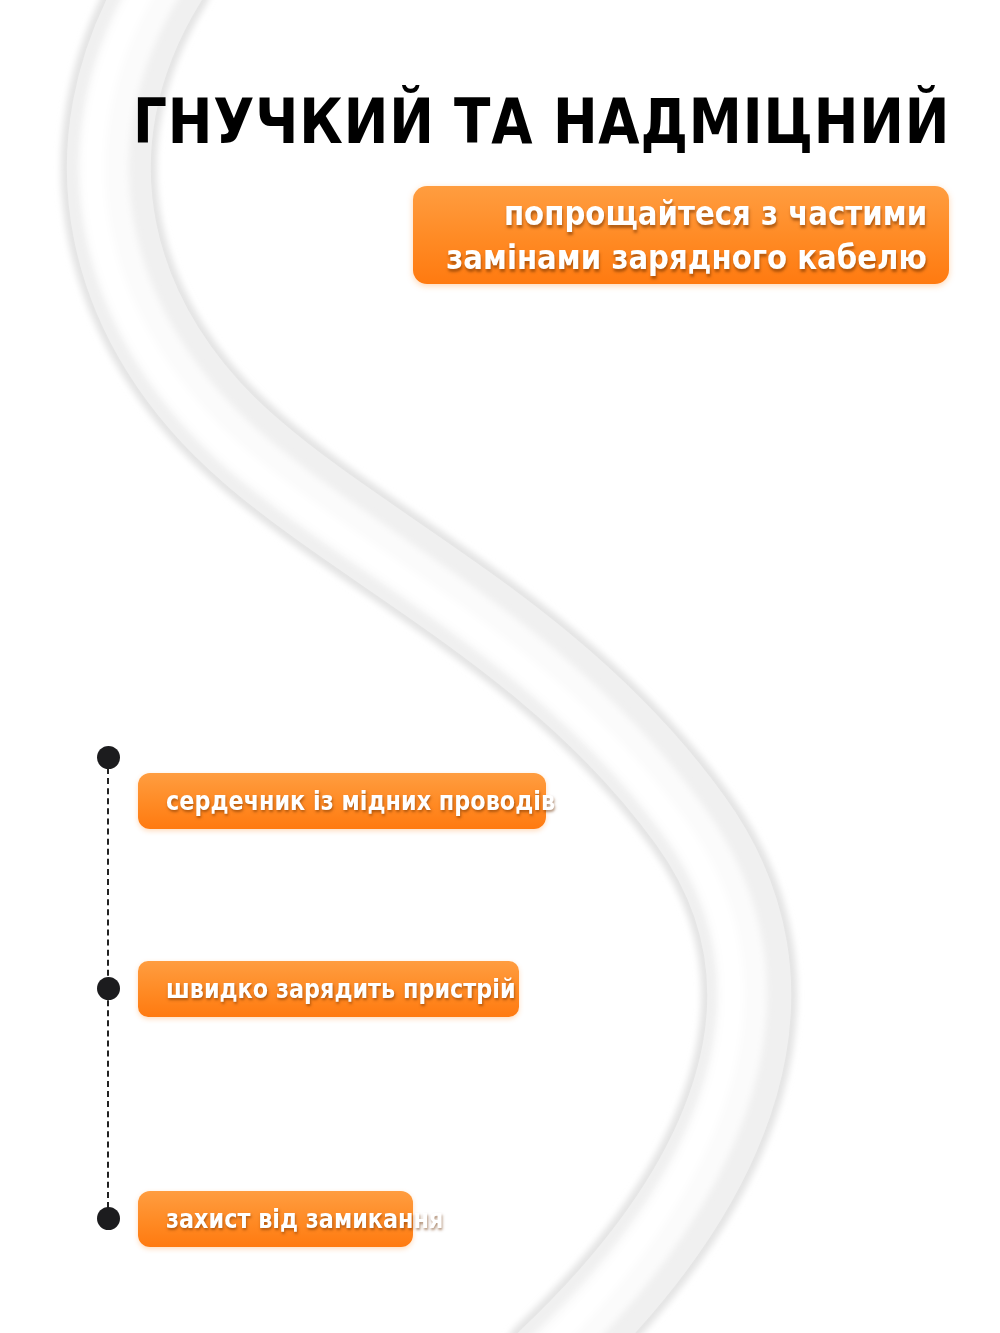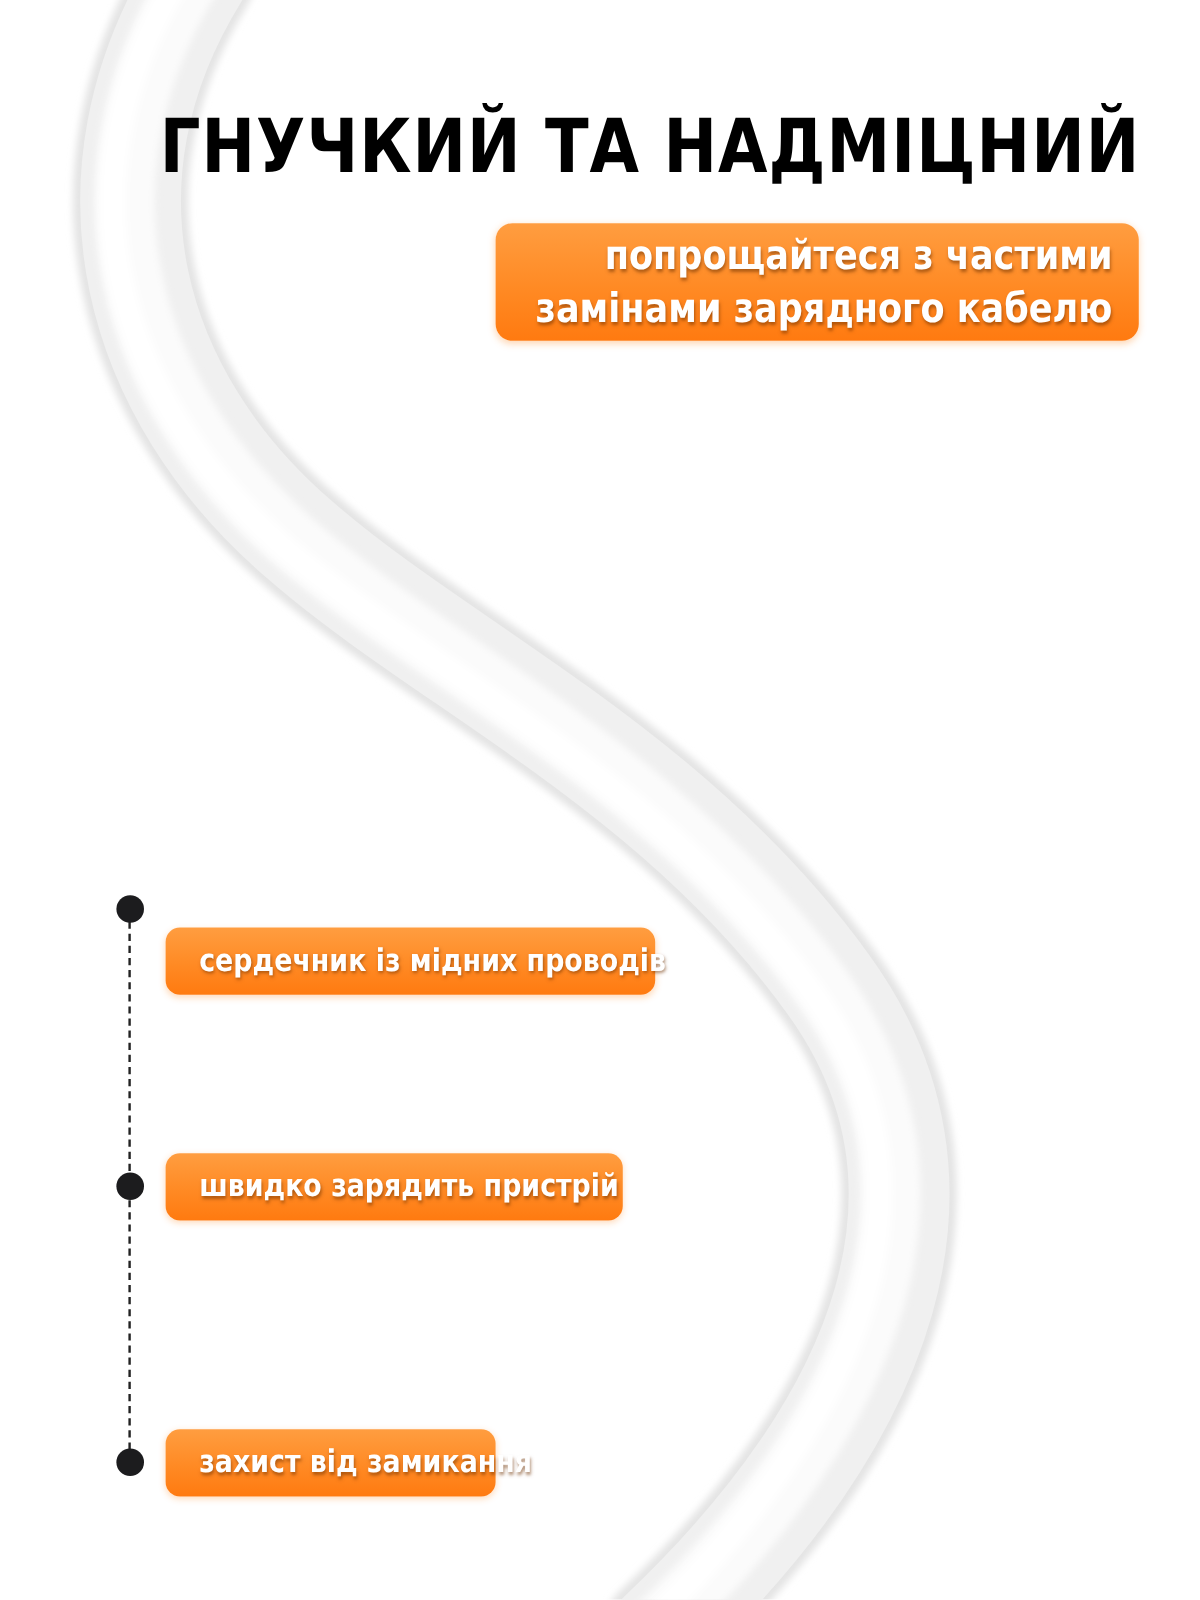--- a/index.html
+++ b/index.html
@@ -119,20 +119,20 @@
 </div>
 
 <div class="timeline-line"></div>
 
 <div class="dot" style="left:97px; top:746px;"></div>
 <div class="pill" style="top:729px; width:408px;margin-top:44px;">
   <span class="pill-label">сердечник із мідних проводів</span>
 </div>
 
 <div class="dot" style="left:97px; top:977px;"></div>
-<div class="pill" style="top:961px; width:381px;">
+<div class="pill" style="top:961px; width:381px;border-radius:10px;">
   <span class="pill-label">швидко зарядить пристрій</span>
 </div>
 
 <div class="dot" style="left:97px; top:1207px;"></div>
 <div class="pill" style="top:1191px; width:275px;">
   <span class="pill-label">захист від замикання</span>
 </div>
 
 </body></html>

